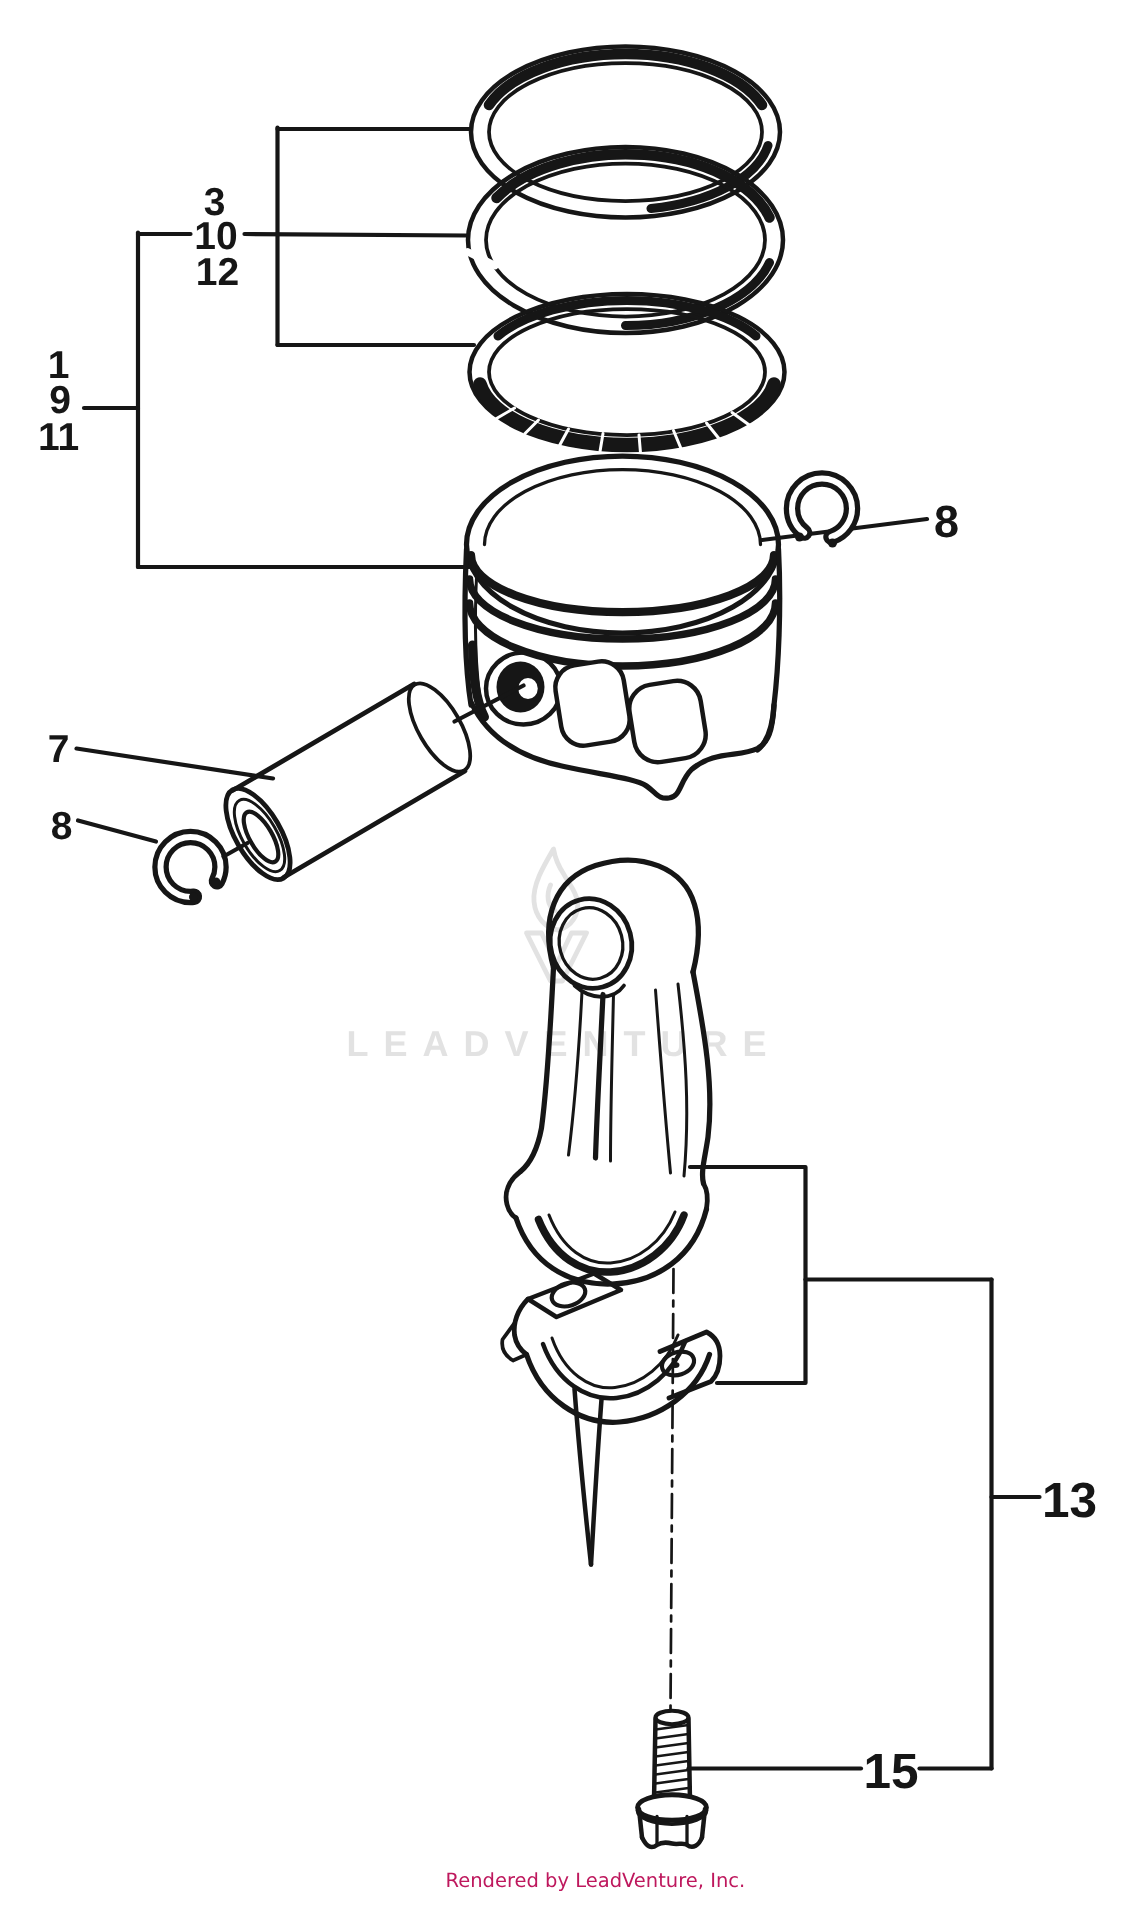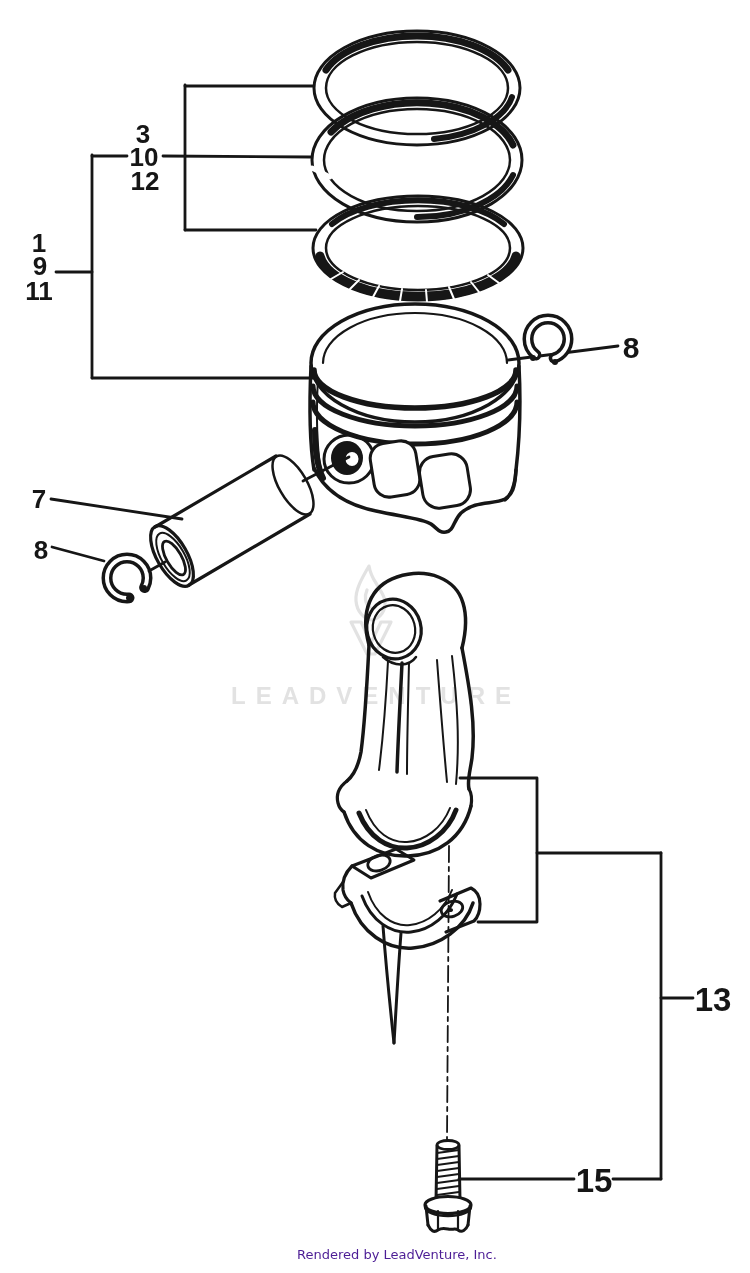--- a/index.html
+++ b/index.html
@@ -1,21 +1,21 @@
 <!DOCTYPE html>
 <html><head>
 <meta charset="utf-8">
 <style>
   html,body{margin:0;padding:0;background:#fff;}
   .canvas{position:relative;width:750px;height:1273px;background:#fff;overflow:hidden;
           font-family:"Liberation Sans","DejaVu Sans",sans-serif;}
   svg{position:absolute;left:0;top:0;}
   .part-label{font-family:"Liberation Sans","DejaVu Sans",sans-serif;font-weight:700;}
   .wm-text{font-family:"Liberation Sans","DejaVu Sans",sans-serif;font-weight:700;}
-  .footer-credit{position:absolute;left:297px;top:1247px;font-size:13px;color:#4c1d95;
+  .footer-credit{position:absolute;left:297px;top:1247px;font-size:13px;color:#be185d;
           font-family:"DejaVu Sans","Liberation Sans",sans-serif;letter-spacing:0;}
 </style>
 </head>
 <body>
 
 <div class="canvas">
 <svg width="750" height="1273" viewBox="0 0 750 1273">
 
   <g fill="none" stroke="#e2e2e2" stroke-width="3.2" stroke-linecap="round" stroke-linejoin="round">
     <path d="M 369 566 C 362 578 355 590 356 601 C 357 612 364 619 372 620 C 381 618 386 610 385 601 C 384 594 379 589 376 583 C 372 577 370 572 369 566 Z"></path>

